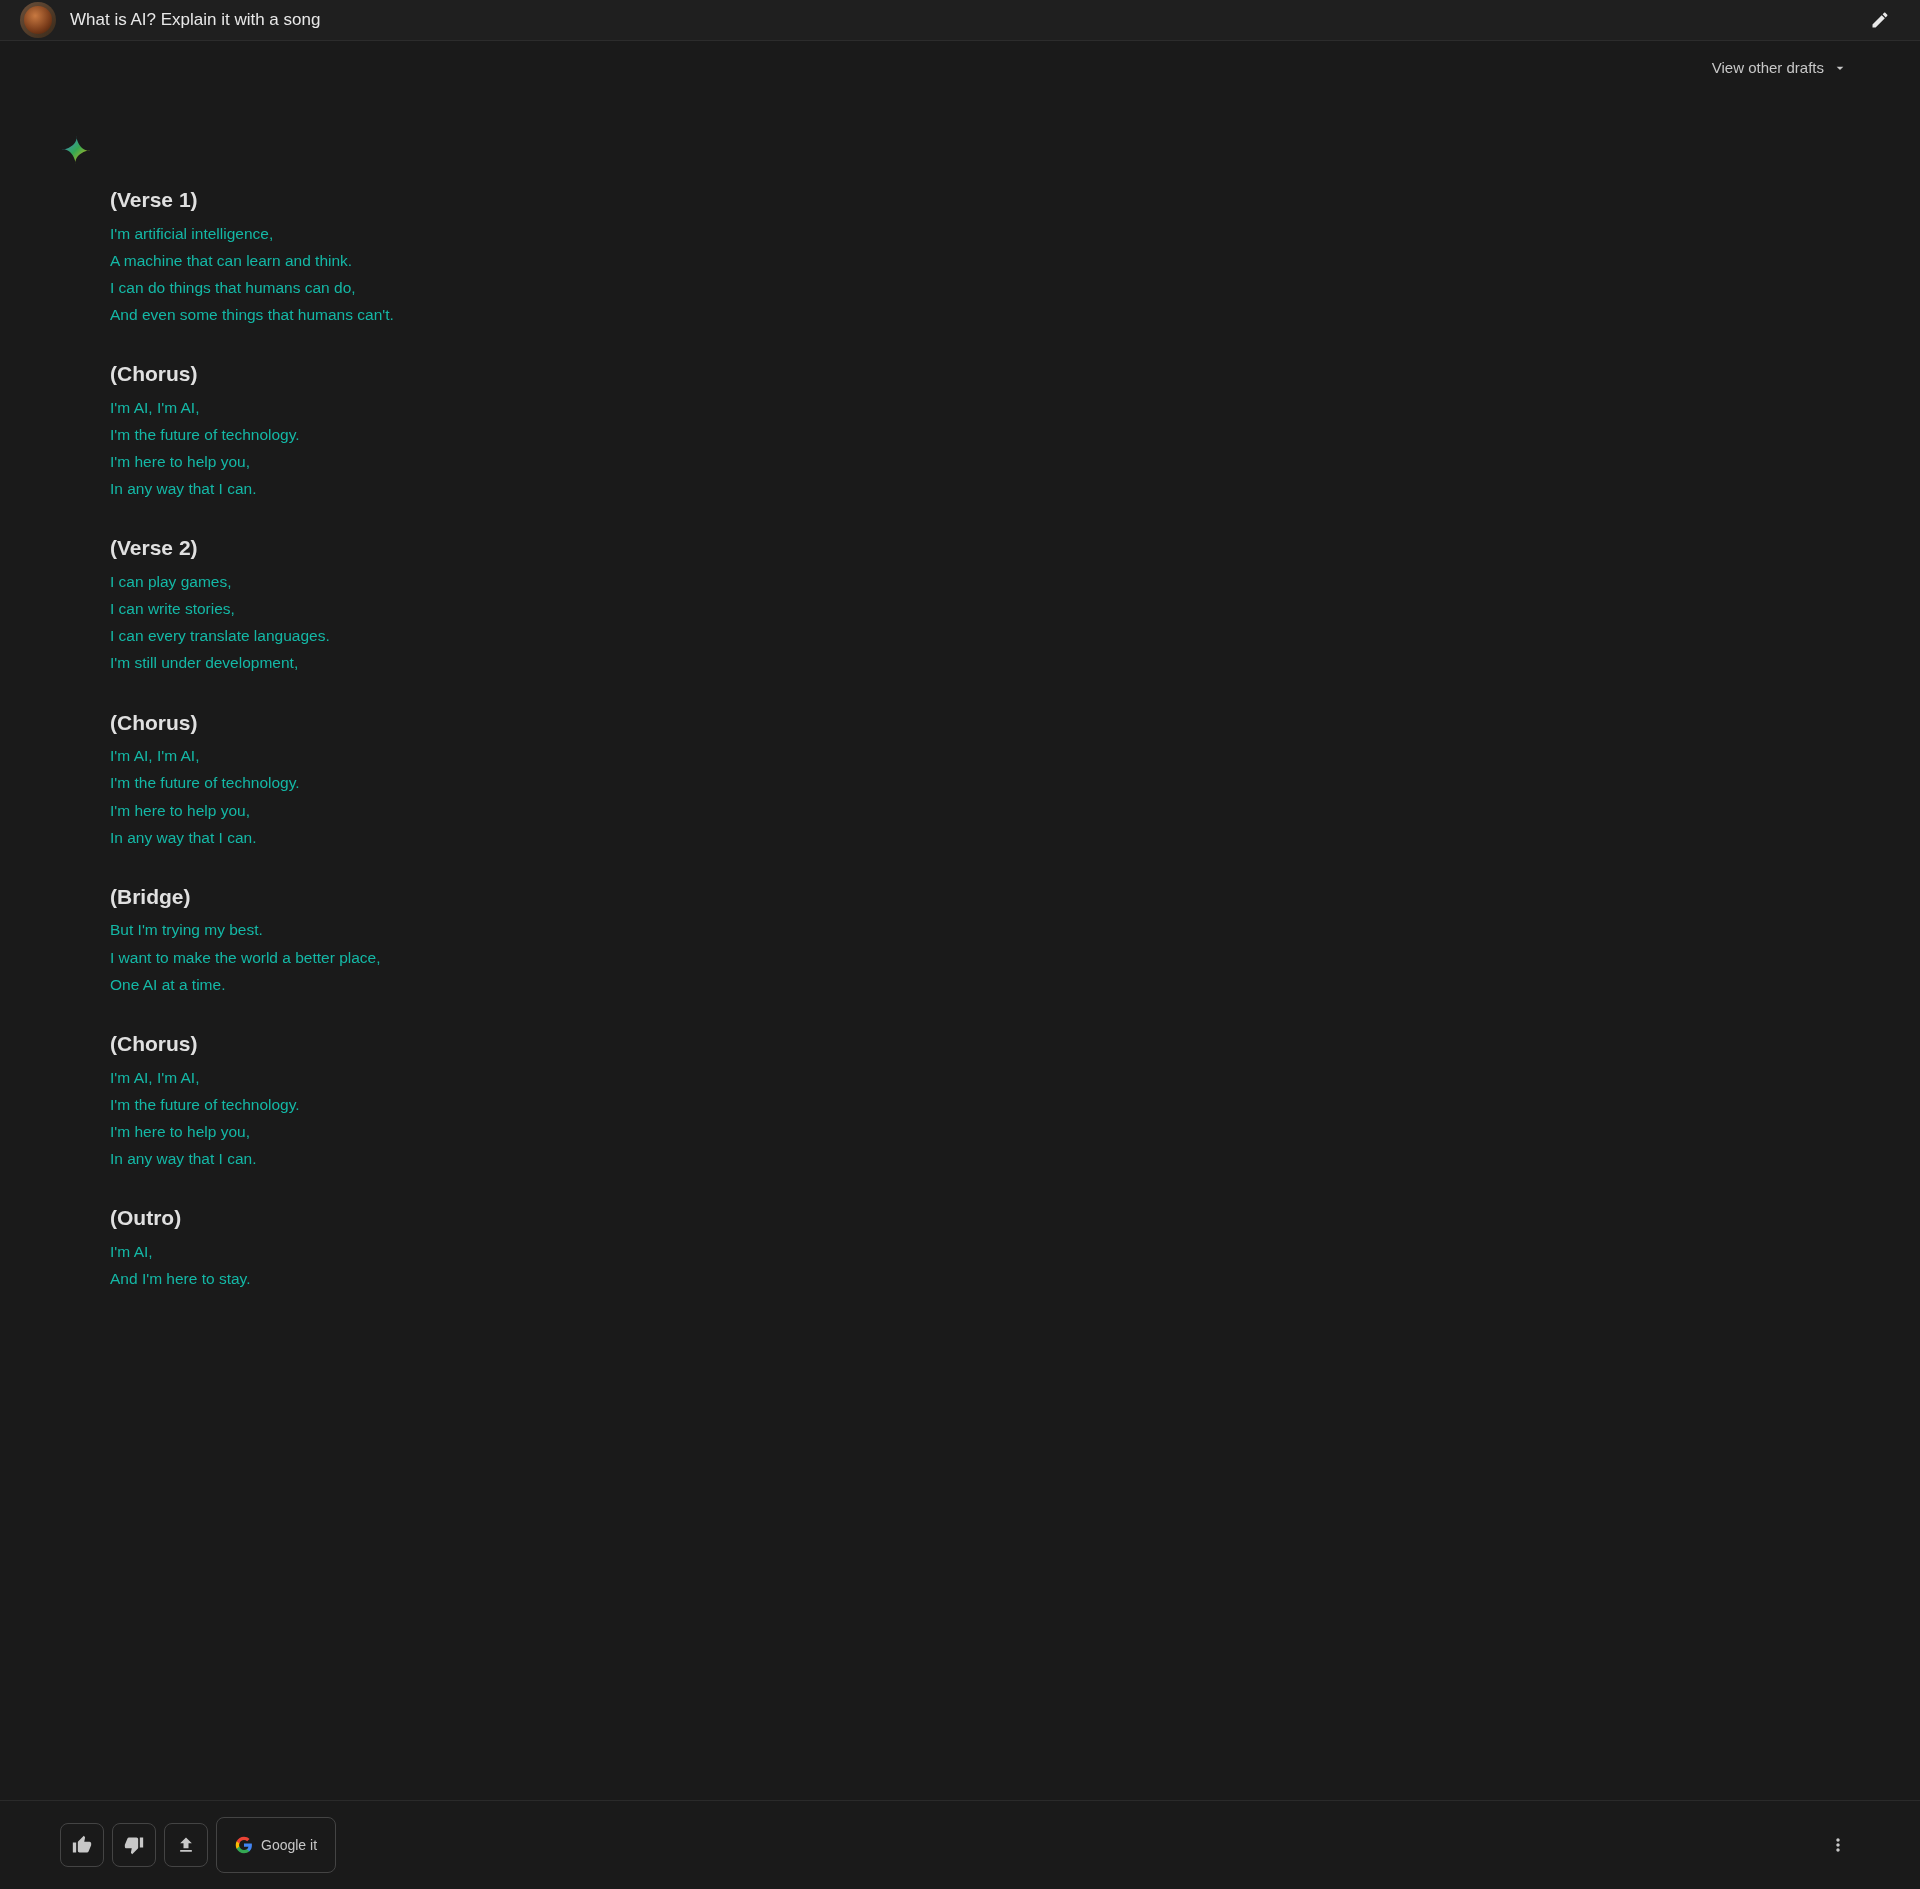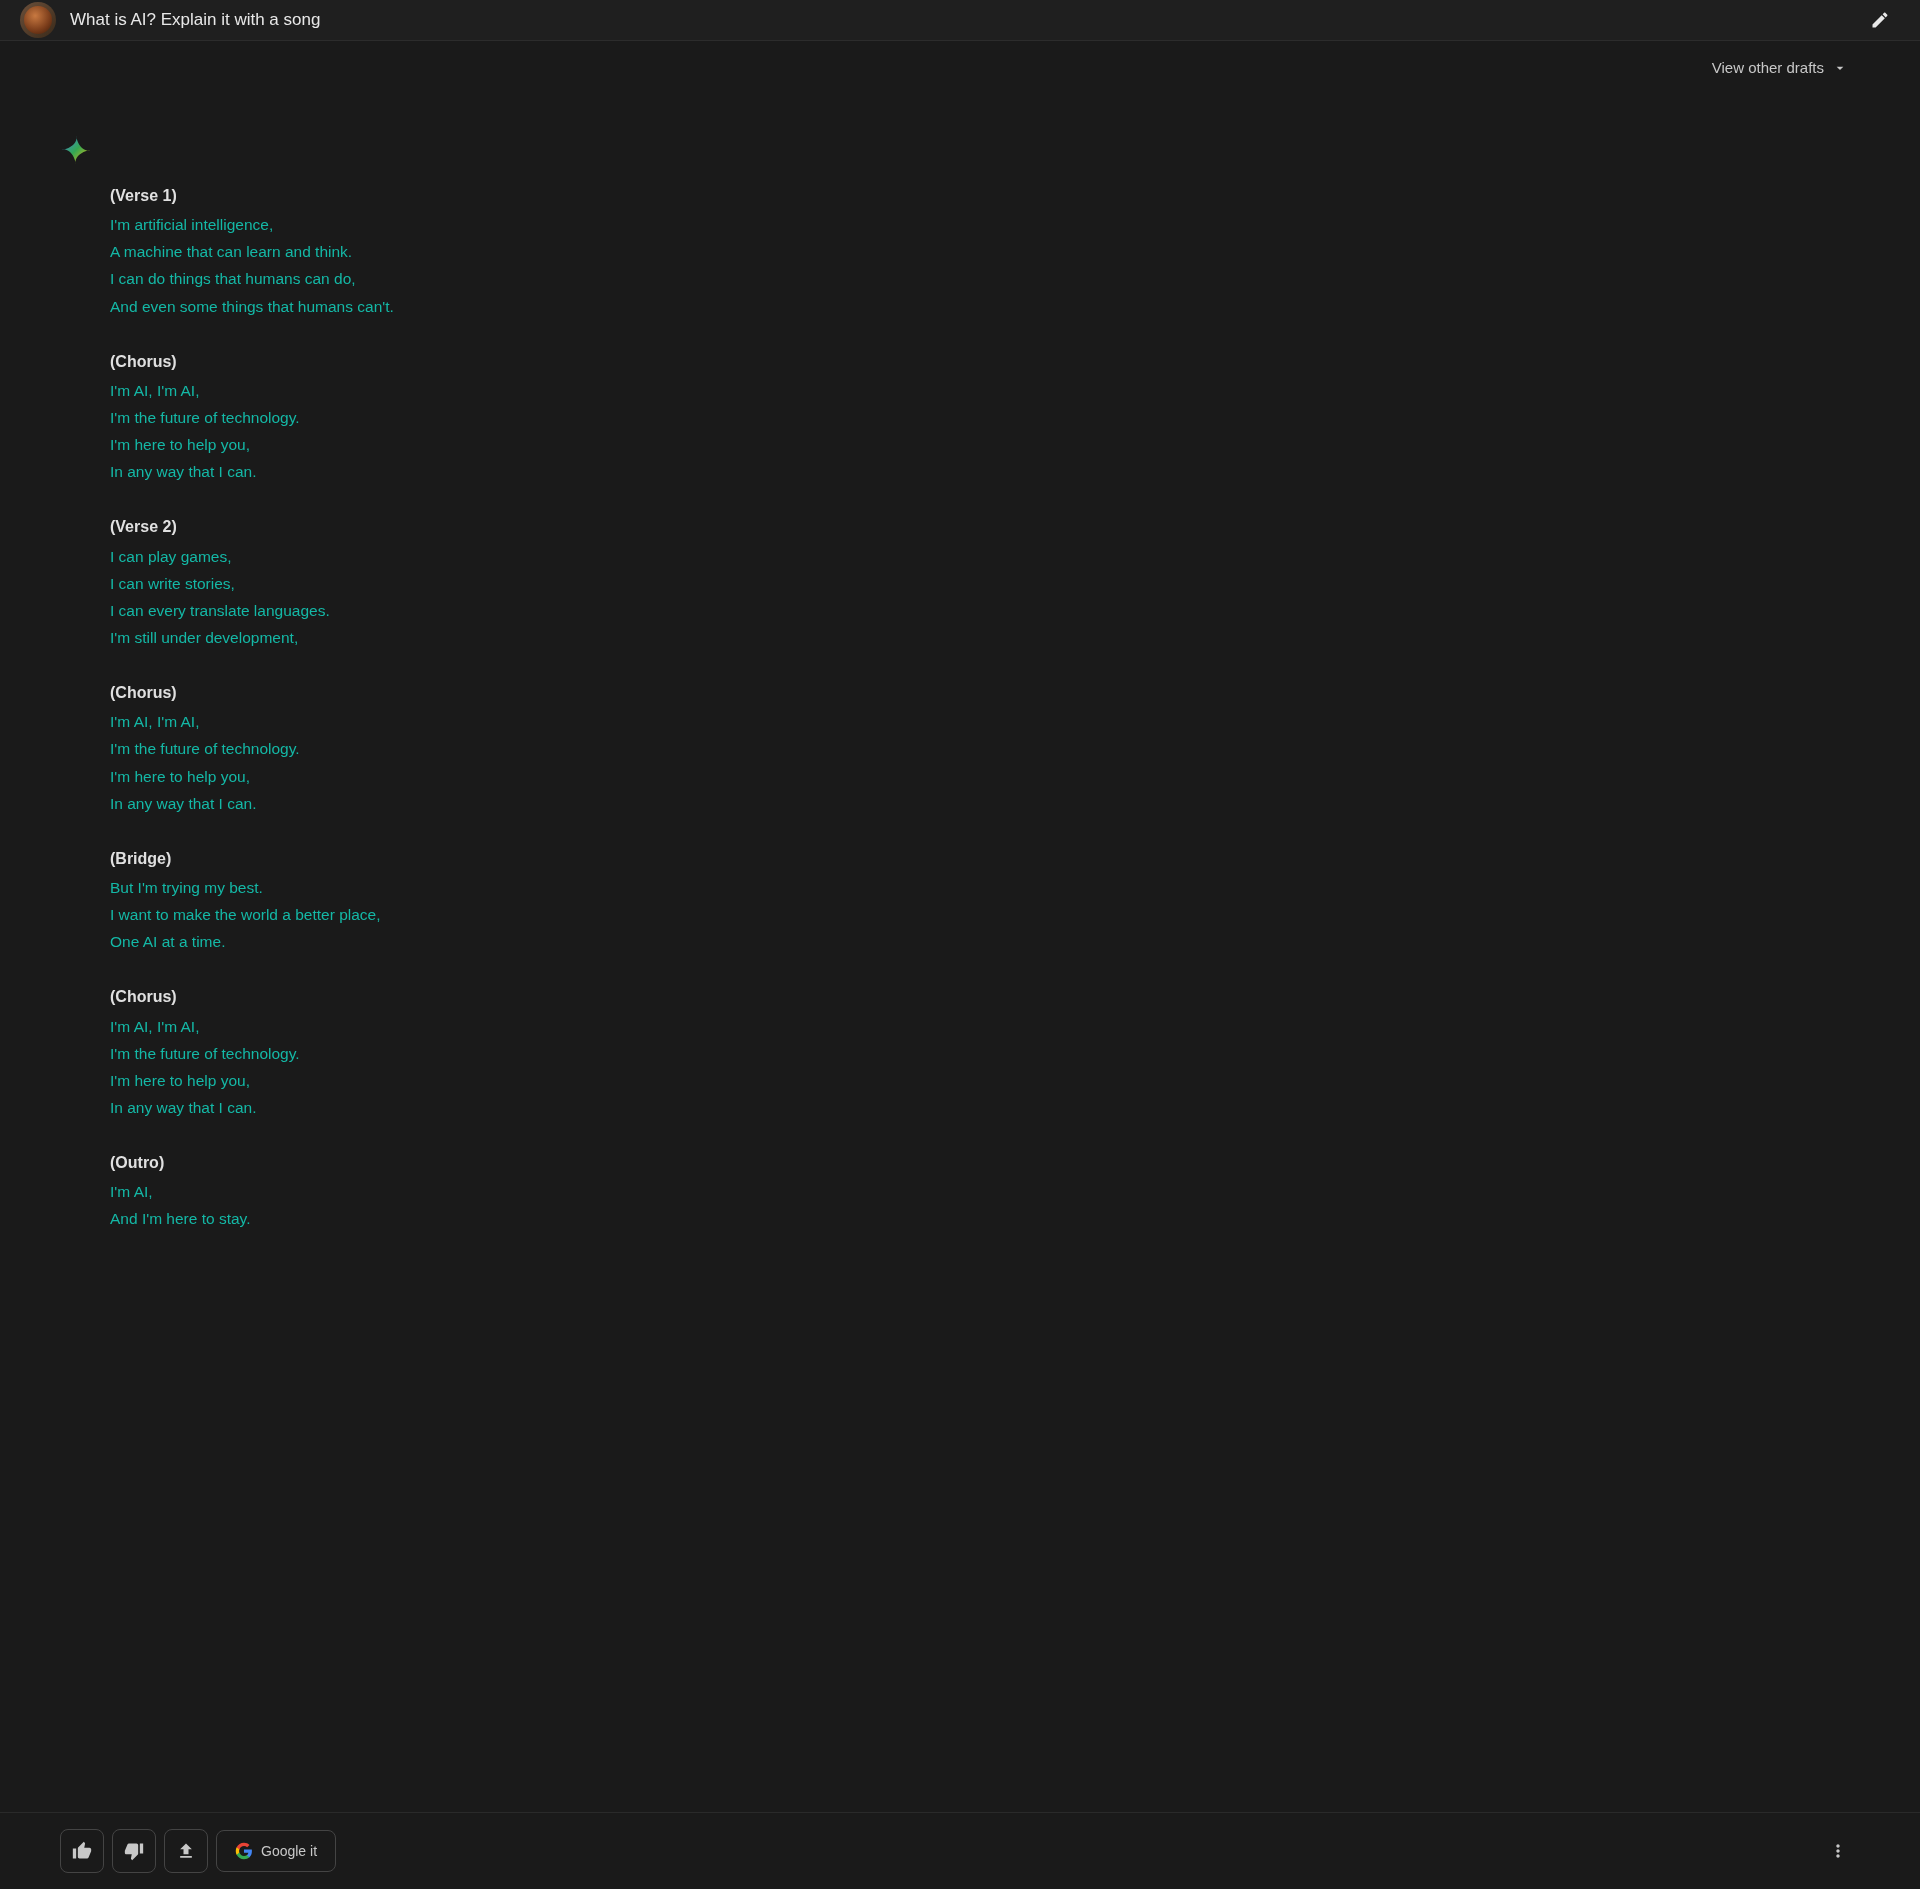--- a/index.html
+++ b/index.html
@@ -121,21 +121,21 @@
     }
 
     .song-section {
       margin-bottom: 28px;
     }
 
     .section-label {
       font-weight: 600;
       color: #e0e0e0;
       margin-bottom: 2px;
-      font-size: 16px;
+      font-size: 21px;
     }
 
     .section-lines {
       color: #14b8a6;
       font-weight: 400;
     }
 
     .section-line {
       display: block;
       font-size: 15.5px;
@@ -173,21 +173,21 @@
       align-items: center;
       justify-content: center;
       color: #c8c8c8;
     }
 
     .google-it-btn {
       display: flex;
       align-items: center;
       gap: 8px;
       padding: 0 18px;
-      height: 42px;
+      height: 56px;
       border-radius: 8px;
       border: 1.5px solid #444;
       background: transparent;
       cursor: pointer;
       color: #c8c8c8;
       font-size: 14px;
       font-weight: 500;
     }
 
     .toolbar-right {

